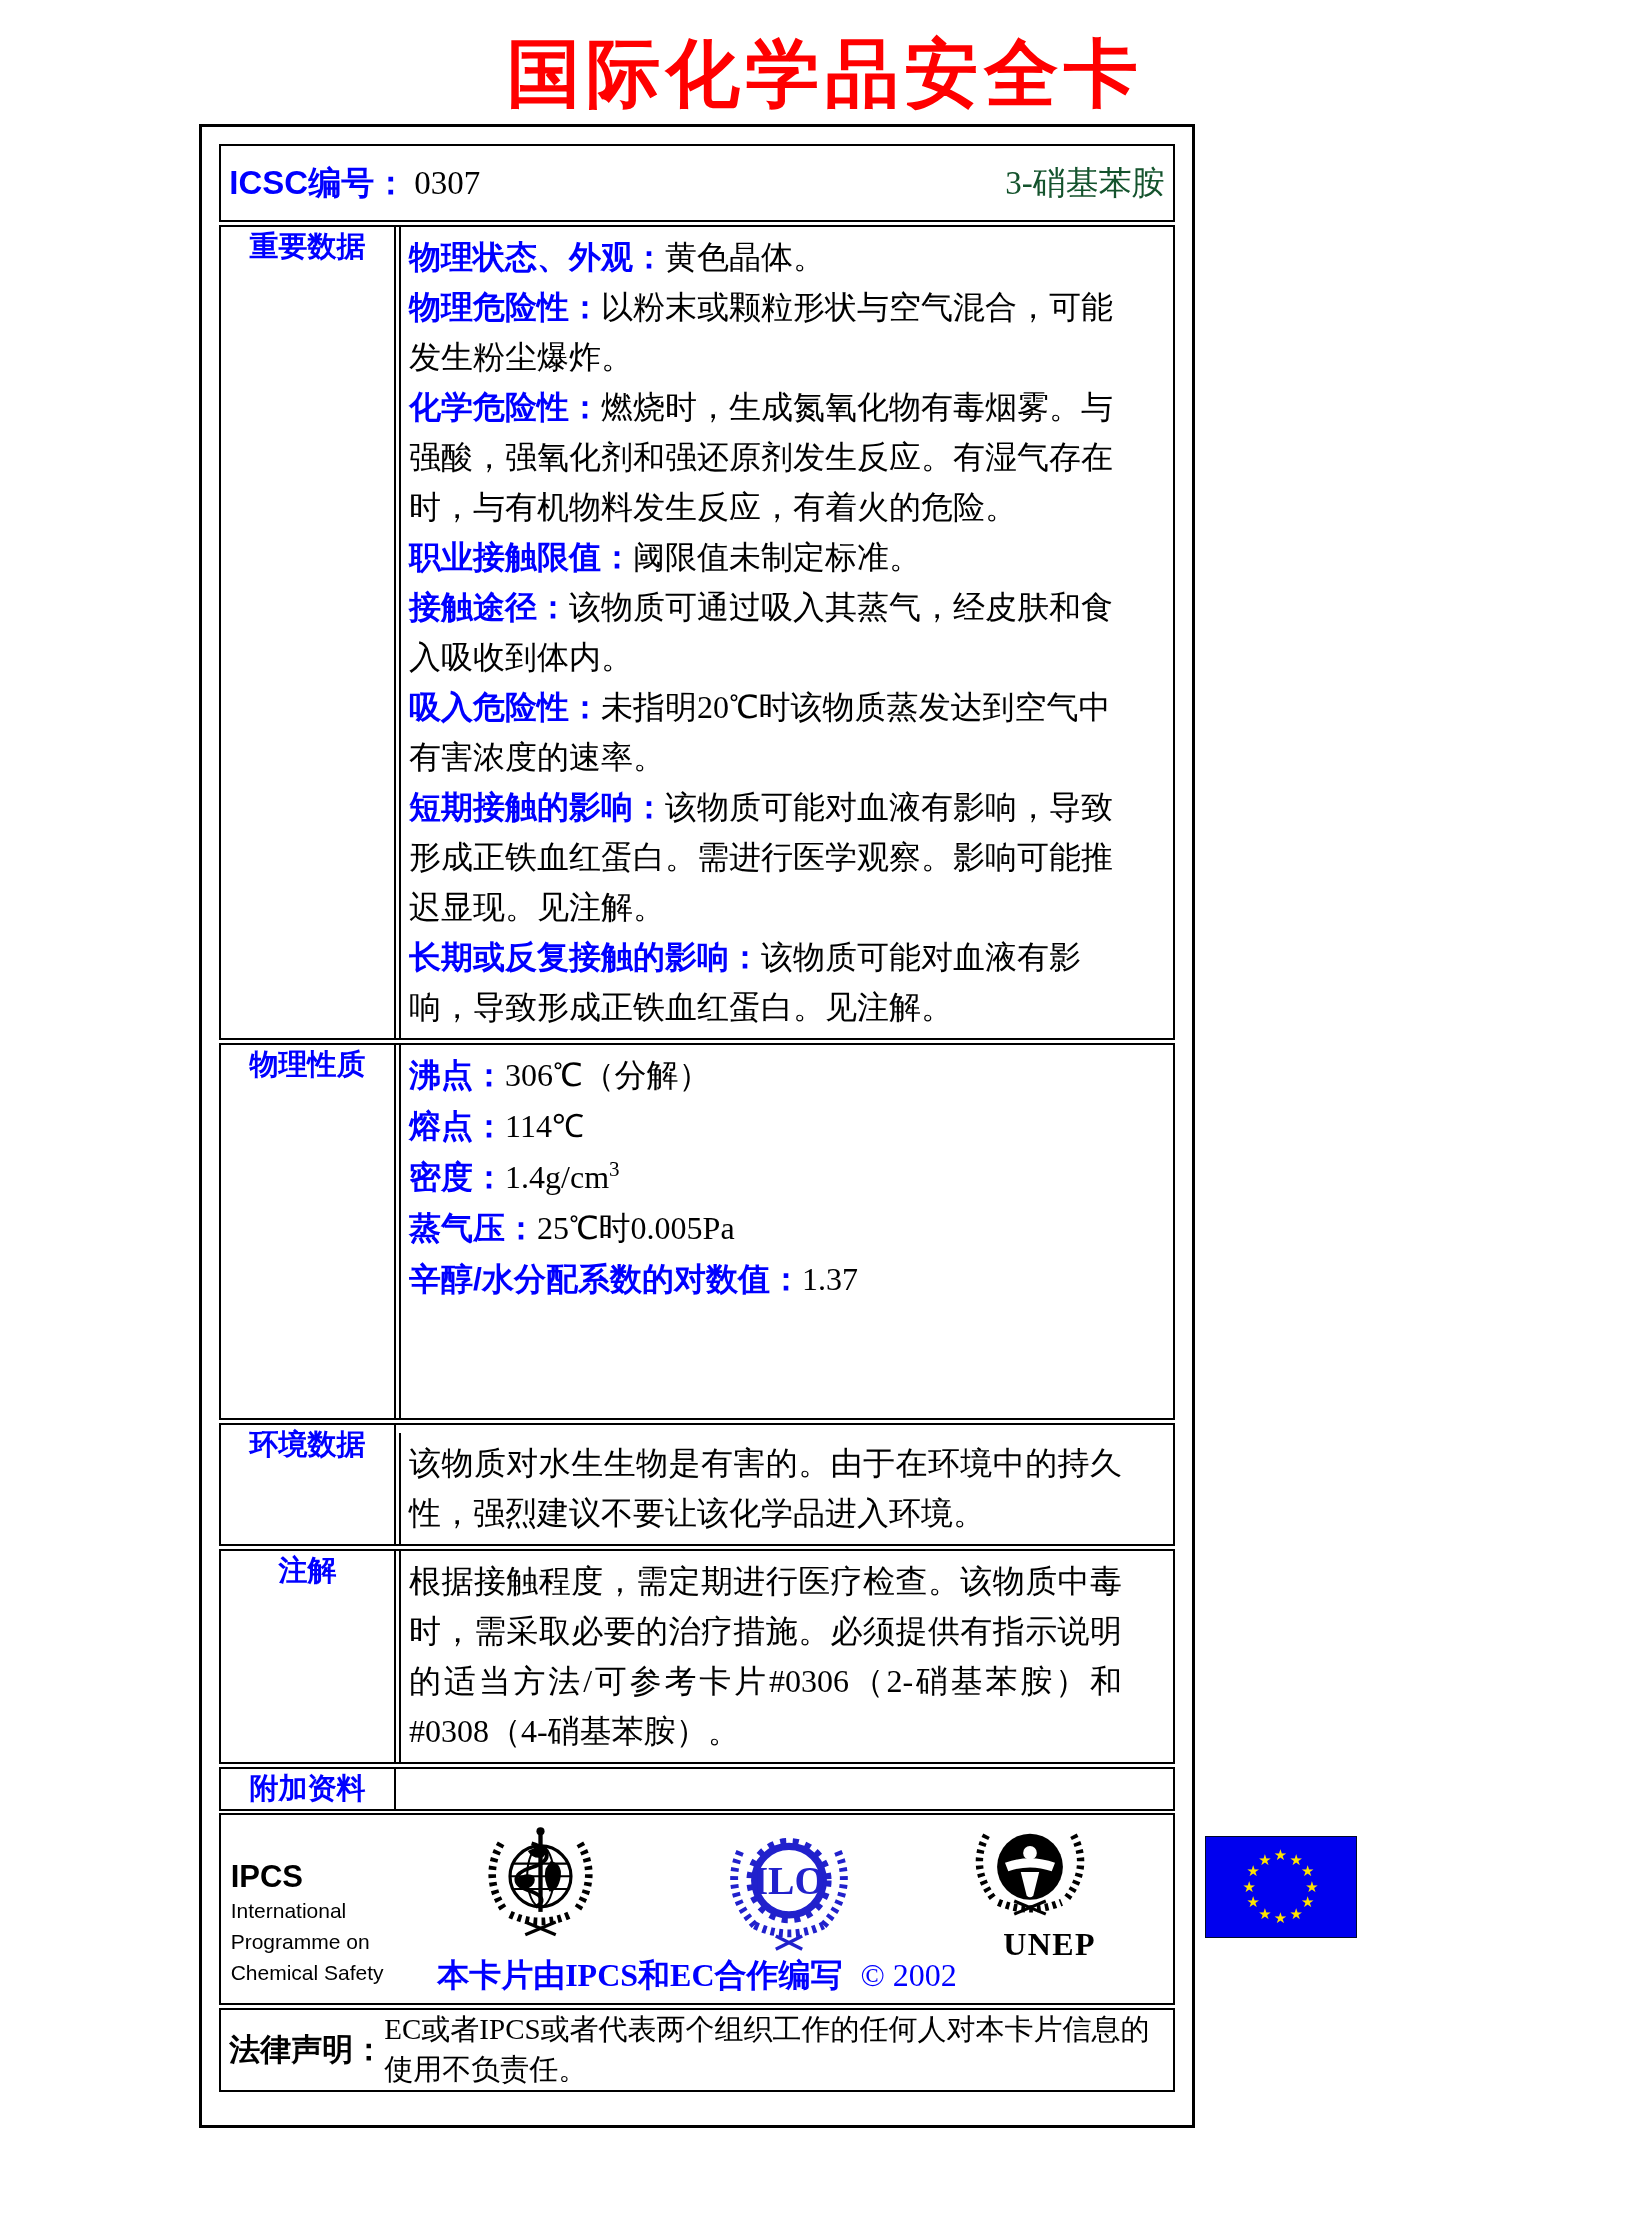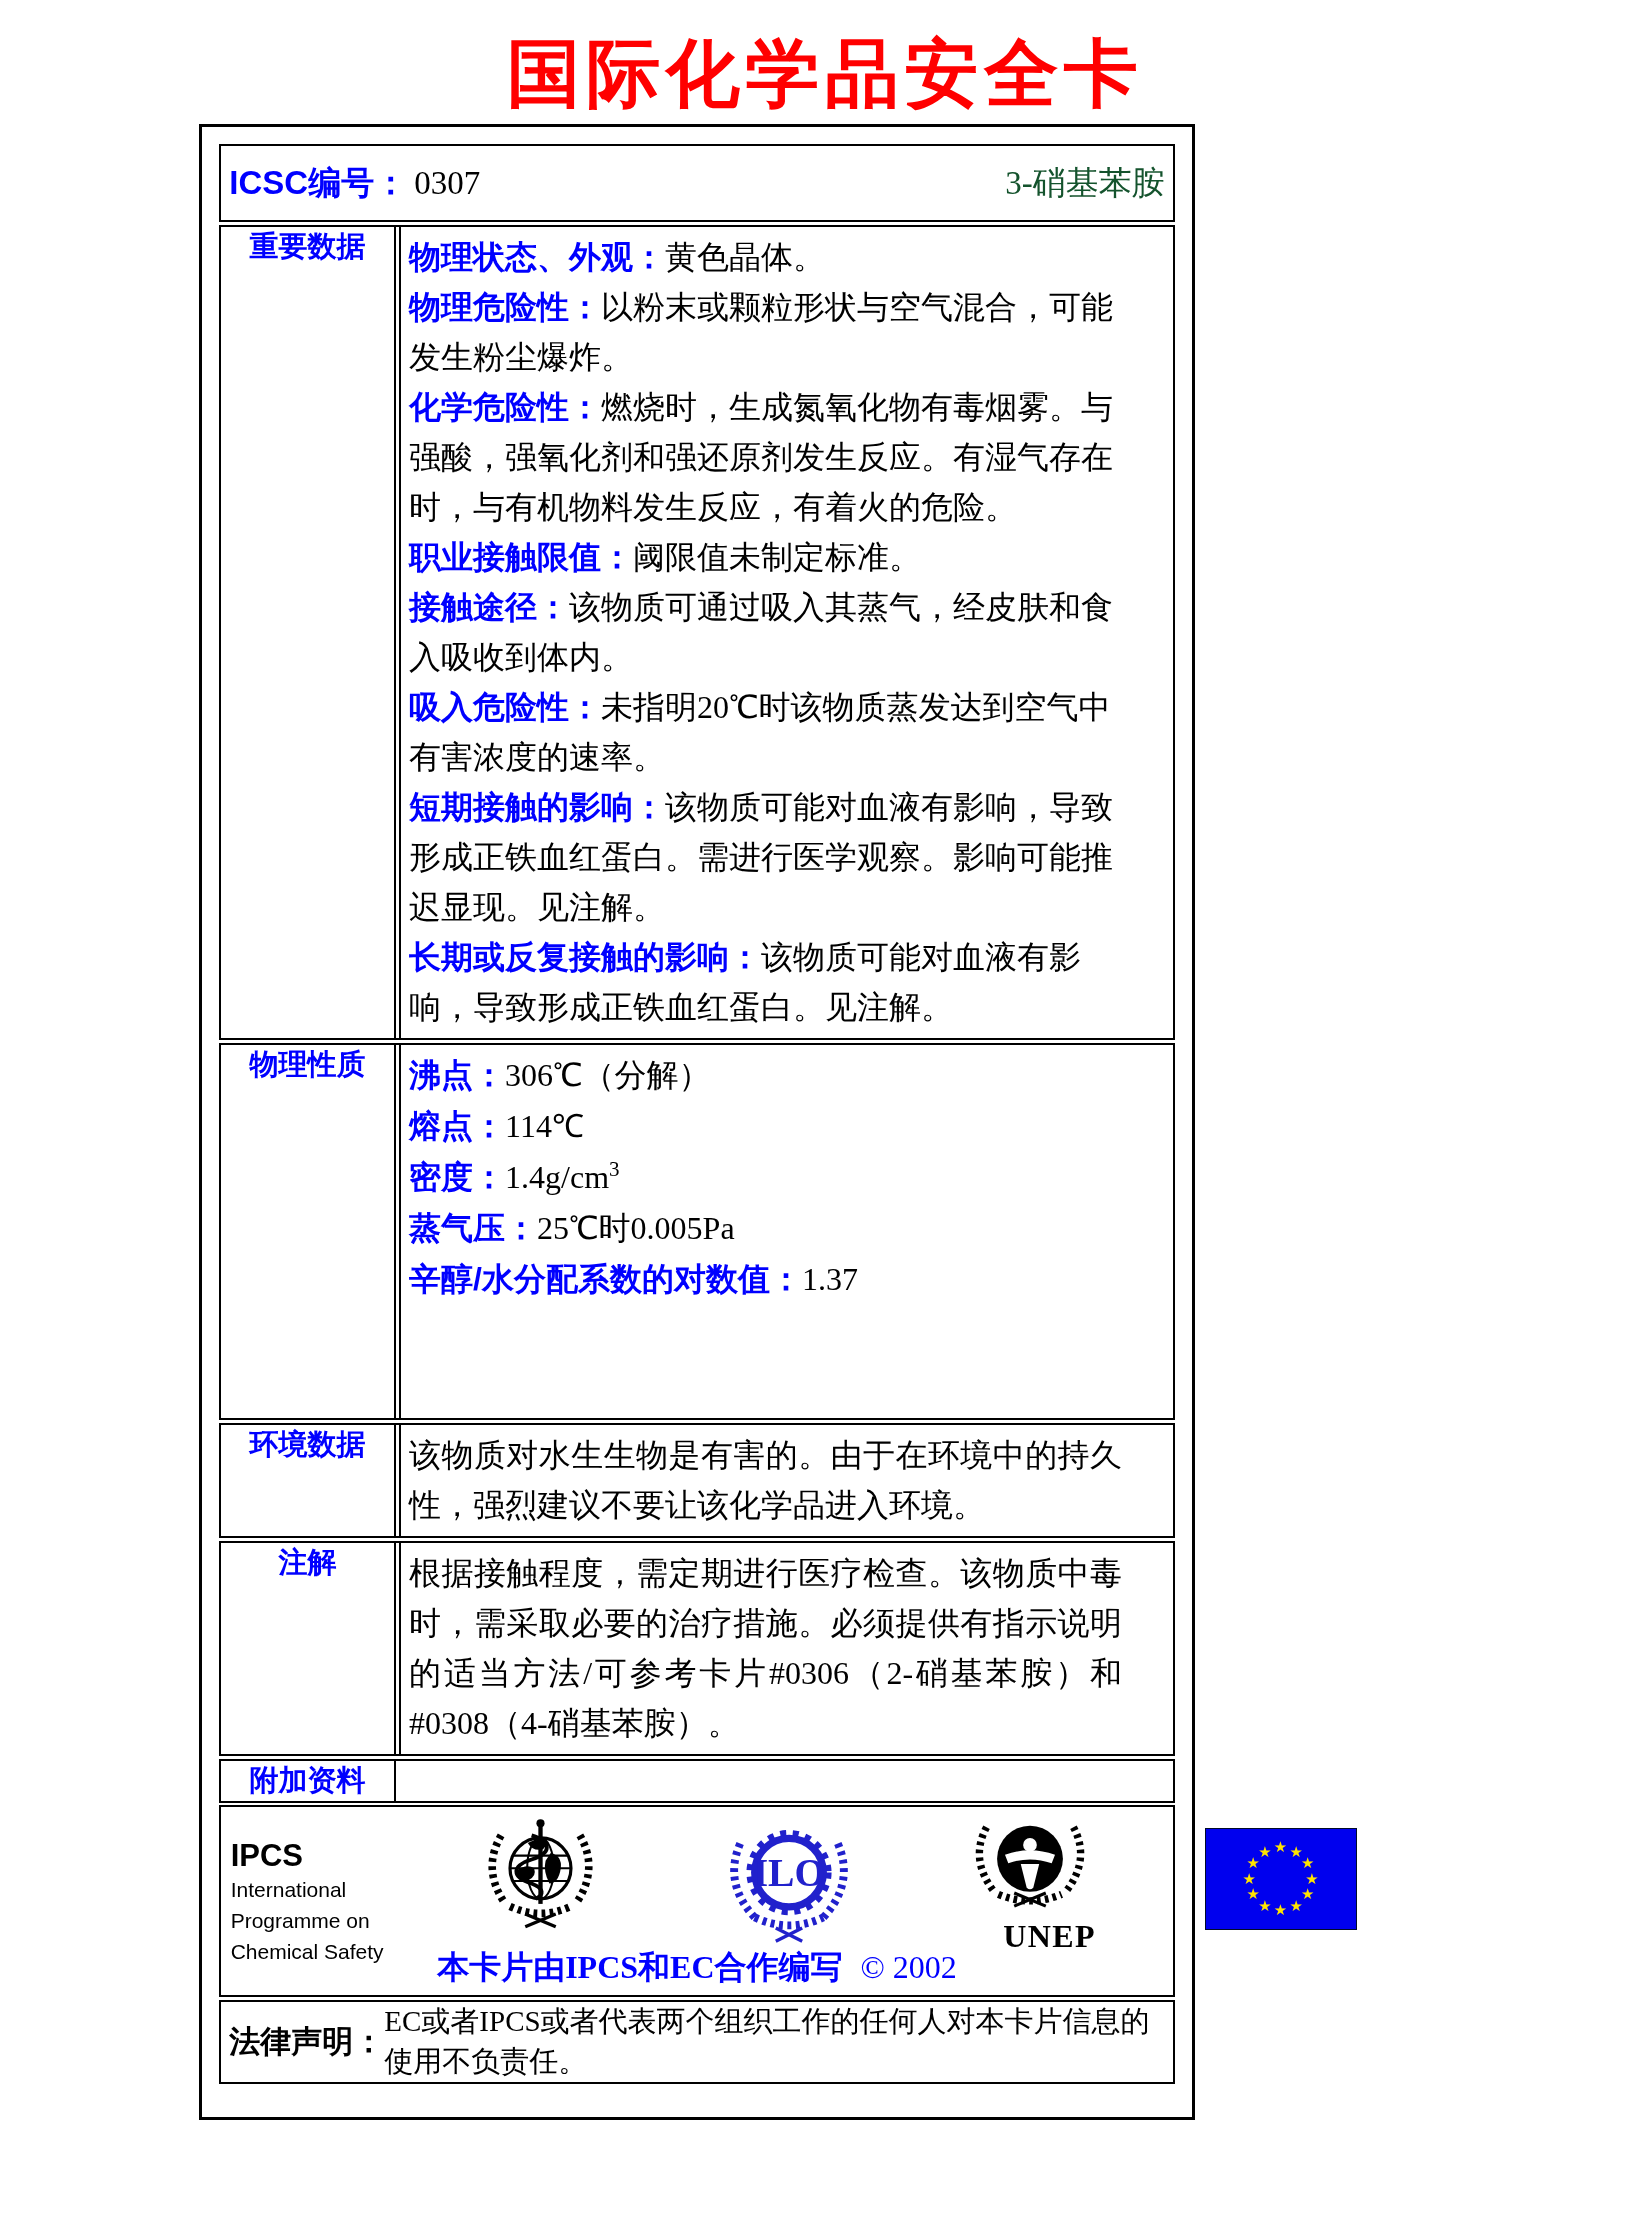--- a/index.html
+++ b/index.html
@@ -38,27 +38,27 @@
   }
   .blue-label{
     color:#0000ff;font-weight:bold;font-family:"Liberation Sans", sans-serif;
   }
   .header-number{margin-left:7px;color:#000;}
   .header-name{color:#14532d;}
   .item{margin:0;font-size:32px;line-height:50px;}
   .imp{min-height:665px;padding-right:51px;}
   .phy{min-height:373px;}
   .phy .item{line-height:51px;}
-  .env{min-height:103px;padding-right:51px;}
+  .env{min-height:103px;padding-right:51px;margin-top:8px;}
   .env .item,.note .item{text-align:justify;}
   .note{min-height:142px;padding-right:51px;}
   .add{min-height:33px;}
   .sup{font-size:21px;vertical-align:super;line-height:0;}
   .logos-row{height:192px;}
-  .ipcs-block{position:absolute;left:9.7px;top:31px;font-family:"Liberation Sans", sans-serif;}
+  .ipcs-block{position:absolute;left:9.7px;top:44px;font-family:"Liberation Sans", sans-serif;}
   .ipcs-title{font-size:31px;font-weight:bold;line-height:36px;}
   .ipcs-line{font-size:21px;line-height:31px;}
   .logo{position:absolute;}
   .who-logo{left:256px;top:7px;}
   .ilo-logo{left:502px;top:5.6px;}
   .unep-logo{left:743px;top:7px;}
   .eu-flag{left:984px;top:21px;width:152px;height:102px;background:#0000ee;border:1.4px solid #000a2a;box-sizing:border-box;}
   .caption-line{
     position:absolute;left:0;top:139px;width:100%;text-align:center;
     color:#0000ff;font-weight:bold;font-size:32px;

